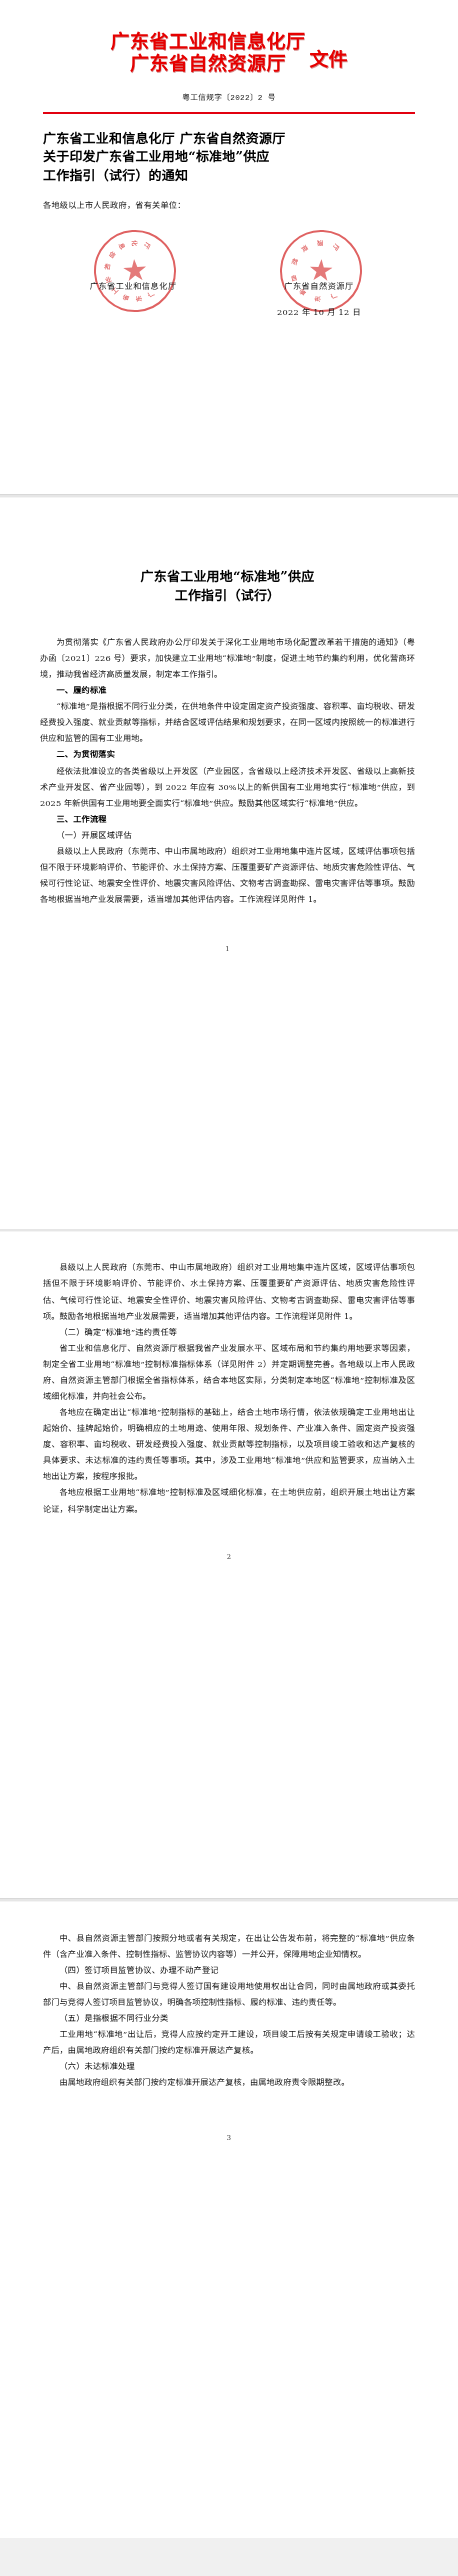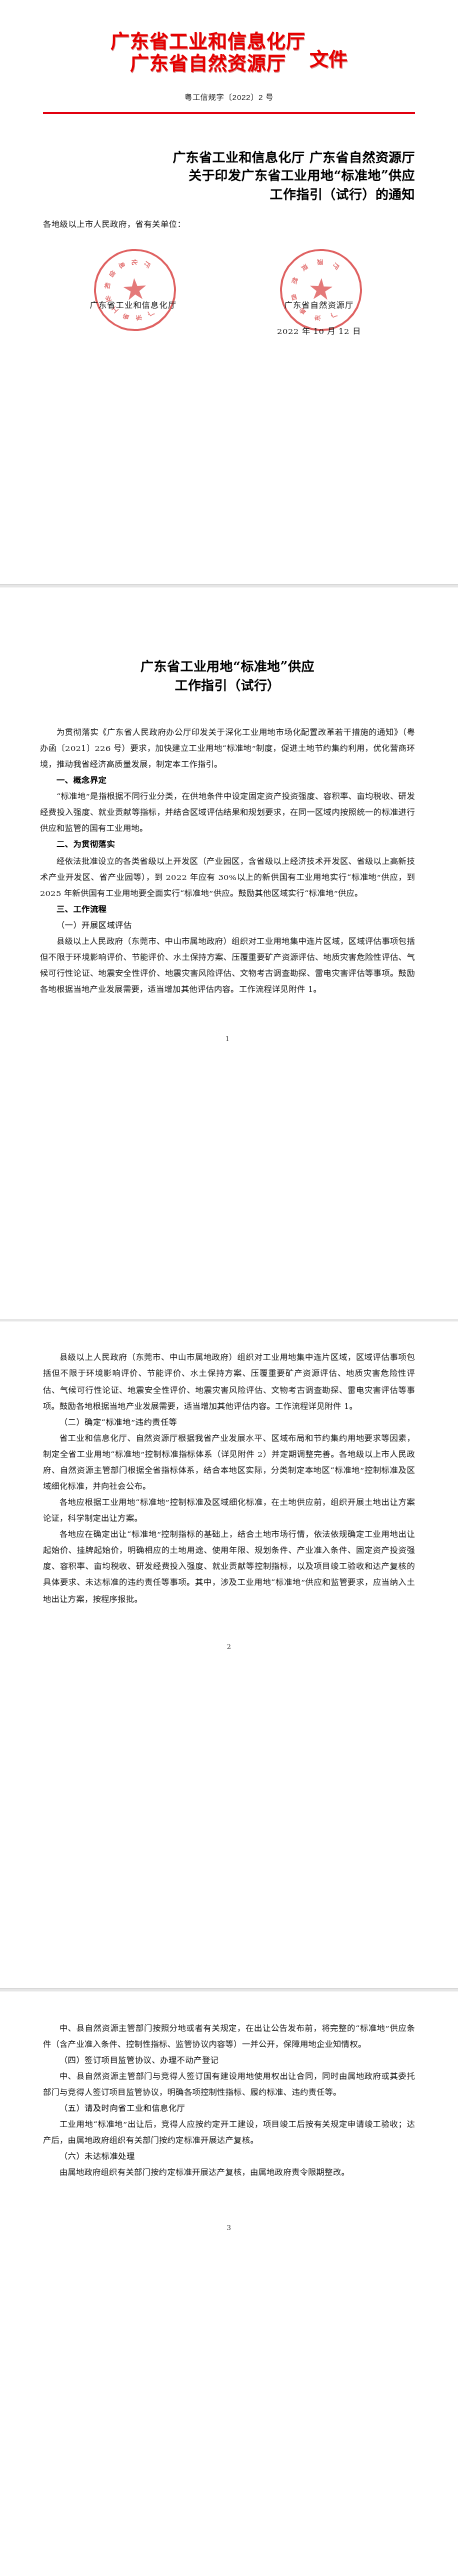--- a/index.html
+++ b/index.html
@@ -66,37 +66,37 @@
     font-size: 19px;
     line-height: 1.1;
     padding-bottom: 4.1px;
     text-shadow: 0.6px 0.6px 0 rgba(160,0,0,0.45);
   }
   .doc-number {
     font-size: 7.7px;
     letter-spacing: 0.3px;
     margin-top: 16.5px;
     color: #1a1a1a;
-    font-family: Liberation Sans, sans-serif;
+    font-family: Liberation Mono, monospace;
   }
   .red-rule {
     height: 1.5px;
     background: #e2000f;
     margin-top: 10.3px;
     margin-bottom: 0;
   }
 
   
   .main-title {
-    text-align: right;
+    text-align: left;
     font-size: 13px;
     font-weight: bold;
     line-height: 1.42;
     color: #000;
-    margin-top: 35px;
+    margin-top: 16px;
     letter-spacing: 0.2px;
     font-family: "DejaVu Serif", "Liberation Serif", serif;
   }
   .guide-title {
     text-align: center;
     font-size: 13px;
     font-weight: bold;
     line-height: 1.45;
     color: #000;
     padding-top: 60px;
@@ -219,21 +219,21 @@
     color: #333;
     font-family: "DejaVu Serif", "Liberation Serif", serif;
   }
   .filler { height: 0; }
 </style>
 </head>
 <body>
 
 <div class="doc-root">
 
-  <section class="page" style="height:584px;">
+  <section class="page" style="height:494px;">
     <div class="redhead-wrap">
       <div class="redhead-row">
         <div class="redhead-stack">
           <div class="redhead-line">广东省工业和信息化厅</div>
           <div class="redhead-line">广东省自然资源厅</div>
         </div>
         <div class="redhead-suffix">文件</div>
       </div>
       <div class="doc-number">粤工信规字〔2022〕2 号</div>
       <div class="red-rule"></div>
@@ -291,55 +291,55 @@
   <section class="page" style="height:729px;padding-left:40px;">
     <h1 class="guide-title">
       <span>广东省工业用地“标准地”供应</span><br>
       <span>工作指引（试行）</span>
     </h1>
 
     <div style="height:19.6px;" class="filler"></div>
 
     <p class="body">为贯彻落实《广东省人民政府办公厅印发关于深化工业用地市场化配置改革若干措施的通知》（粤办函〔2021〕226 号）要求，加快建立工业用地“标准地”制度，促进土地节约集约利用，优化营商环境，推动我省经济高质量发展，制定本工作指引。</p>
 
-    <h3 class="sec">一、概念界定</h3>
+    <h3 class="sec">一、履约标准</h3>
     <p class="body">“标准地”是指根据不同行业分类，在供地条件中设定固定资产投资强度、容积率、亩均税收、研发经费投入强度、就业贡献等指标，并结合区域评估结果和规划要求，在同一区域内按照统一的标准进行供应和监管的国有工业用地。</p>
 
     <h3 class="sec">二、为贯彻落实</h3>
     <p class="body">经依法批准设立的各类省级以上开发区（产业园区，含省级以上经济技术开发区、省级以上高新技术产业开发区、省产业园等），到 2022 年应有 30%以上的新供国有工业用地实行“标准地”供应，到 2025 年新供国有工业用地要全面实行“标准地”供应。鼓励其他区域实行“标准地”供应。</p>
 
     <h3 class="sec">三、工作流程</h3>
     <h4 class="subsec">（一）开展区域评估</h4>
     <p class="body">县级以上人民政府（东莞市、中山市属地政府）组织对工业用地集中连片区域，区域评估事项包括但不限于环境影响评价、节能评价、水土保持方案、压覆重要矿产资源评估、地质灾害危险性评估、气候可行性论证、地震安全性评价、地震灾害风险评估、文物考古调查勘探、雷电灾害评估等事项。鼓励各地根据当地产业发展需要，适当增加其他评估内容。工作流程详见附件 1。</p>
 
     <div style="height:38px;" class="filler"></div>
     <div class="page-num">1</div>
   </section>
   <div class="page-sep"></div>
 
   <section class="page pagetop-pad" style="height:665px;">
     <p class="body">县级以上人民政府（东莞市、中山市属地政府）组织对工业用地集中连片区域，区域评估事项包括但不限于环境影响评价、节能评价、水土保持方案、压覆重要矿产资源评估、地质灾害危险性评估、气候可行性论证、地震安全性评价、地震灾害风险评估、文物考古调查勘探、雷电灾害评估等事项。鼓励各地根据当地产业发展需要，适当增加其他评估内容。工作流程详见附件 1。</p>
 
     <h4 class="subsec">（二）确定“标准地”违约责任等</h4>
     <p class="body">省工业和信息化厅、自然资源厅根据我省产业发展水平、区域布局和节约集约用地要求等因素，制定全省工业用地“标准地”控制标准指标体系（详见附件 2）并定期调整完善。各地级以上市人民政府、自然资源主管部门根据全省指标体系，结合本地区实际，分类制定本地区“标准地”控制标准及区域细化标准，并向社会公布。</p>
+    <p class="body">各地应在确定出让“标准地”控制指标的基础上，结合土地市场行情，依法依规确定工业用地出让起始价、挂牌起始价，明确相应的土地用途、使用年限、规划条件、产业准入条件、固定资产投资强度、容积率、亩均税收、研发经费投入强度、就业贡献等控制指标，以及项目竣工验收和达产复核的具体要求、未达标准的违约责任等事项。其中，涉及工业用地“标准地”供应和监管要求，应当纳入土地出让方案，按程序报批。</p>
     <p class="body">各地应根据工业用地“标准地”控制标准及区域细化标准，在土地供应前，组织开展土地出让方案论证，科学制定出让方案。</p>
-    <p class="body">各地应在确定出让“标准地”控制指标的基础上，结合土地市场行情，依法依规确定工业用地出让起始价、挂牌起始价，明确相应的土地用途、使用年限、规划条件、产业准入条件、固定资产投资强度、容积率、亩均税收、研发经费投入强度、就业贡献等控制指标，以及项目竣工验收和达产复核的具体要求、未达标准的违约责任等事项。其中，涉及工业用地“标准地”供应和监管要求，应当纳入土地出让方案，按程序报批。</p>
 
     <div style="height:36px;" class="filler"></div>
     <div class="page-num">2</div>
   </section>
   <div class="page-sep"></div>
 
   <section class="page pagetop-pad" style="height:634px;">
     <p class="body">中、县自然资源主管部门按照分地或者有关规定，在出让公告发布前，将完整的“标准地”供应条件（含产业准入条件、控制性指标、监管协议内容等）一并公开，保障用地企业知情权。</p>
 
     <h4 class="subsec">（四）签订项目监管协议、办理不动产登记</h4>
     <p class="body">中、县自然资源主管部门与竞得人签订国有建设用地使用权出让合同，同时由属地政府或其委托部门与竞得人签订项目监管协议，明确各项控制性指标、履约标准、违约责任等。</p>
 
-    <h4 class="subsec">（五）请及时向省工业和信息化厅</h4>
+    <h4 class="subsec">（五）是指根据不同行业分类</h4>
     <p class="body">工业用地“标准地”出让后，竞得人应按约定开工建设，项目竣工后按有关规定申请竣工验收；达产后，由属地政府组织有关部门按约定标准开展达产复核。</p>
 
     <h4 class="subsec">（六）未达标准处理</h4>
     <p class="body">由属地政府组织有关部门按约定标准开展达产复核，由属地政府责令限期整改。</p>
 
     <div style="height:44px;" class="filler"></div>
     <div class="page-num">3</div>
   </section>
 
 </div>

